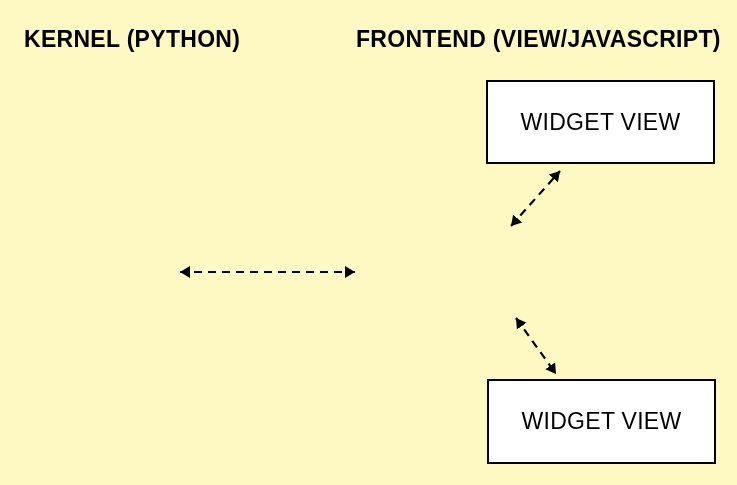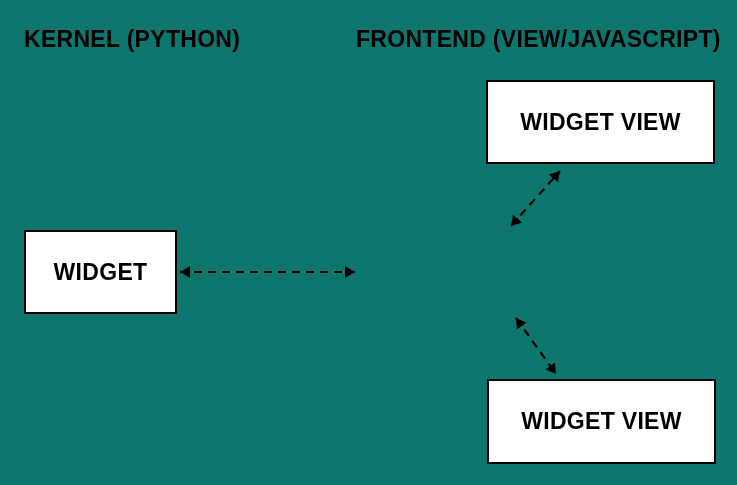--- a/index.html
+++ b/index.html
@@ -4,21 +4,21 @@
 <style>
   html, body {
     margin: 0;
     padding: 0;
     background: #ffffff;
   }
   .canvas {
     position: relative;
     width: 737px;
     height: 485px;
-    background: #0f766e;
+    background: #fef9c3;
     overflow: hidden;
     font-family: "Liberation Sans", "DejaVu Sans", sans-serif;
     color: #000000;
   }
   .heading {
     position: absolute;
     font-size: 23px;
     font-weight: bold;
     letter-spacing: 0.3px;
     white-space: nowrap;
@@ -30,21 +30,21 @@
     position: absolute;
     box-sizing: border-box;
     border: 2.5px solid #000000;
     background: #ffffff;
     display: flex;
     align-items: center;
     justify-content: center;
   }
   .node .label {
     font-size: 23px;
-    font-weight: bold;
+    font-weight: normal;
     letter-spacing: 0.3px;
     white-space: nowrap;
   }
   .node.widget          { left: 24px;  top: 230px; width: 153px; height: 84px; }
   .node.widget-model    { left: 358px; top: 230px; width: 226px; height: 84px; }
   .node.view-top        { left: 486px; top: 80px;  width: 229px; height: 84px; }
   .node.view-bottom     { left: 487px; top: 379px; width: 229px; height: 85px; }
   svg.edges {
     position: absolute;
     left: 0;
@@ -72,23 +72,20 @@
     <defs>
       <marker id="arrowhead" markerUnits="userSpaceOnUse" markerWidth="11" markerHeight="14" refX="10" refY="7" orient="auto-start-reverse">
         <path d="M0,1 L10,7 L0,13 Z" fill="#000000"></path>
       </marker>
     </defs>
     <line x1="180" y1="272" x2="355" y2="272" marker-start="url(#arrowhead)" marker-end="url(#arrowhead)"></line>
     <line x1="511" y1="226" x2="560" y2="171" marker-start="url(#arrowhead)" marker-end="url(#arrowhead)"></line>
     <line x1="516" y1="318" x2="556" y2="374" marker-start="url(#arrowhead)" marker-end="url(#arrowhead)"></line>
   </svg>
 
-  <div class="node widget">
-    <span class="label">WIDGET</span>
-  </div>
 
 
   <div class="node view-top">
     <span class="label">WIDGET VIEW</span>
   </div>
 
   <div class="node view-bottom">
     <span class="label">WIDGET VIEW</span>
   </div>
 

